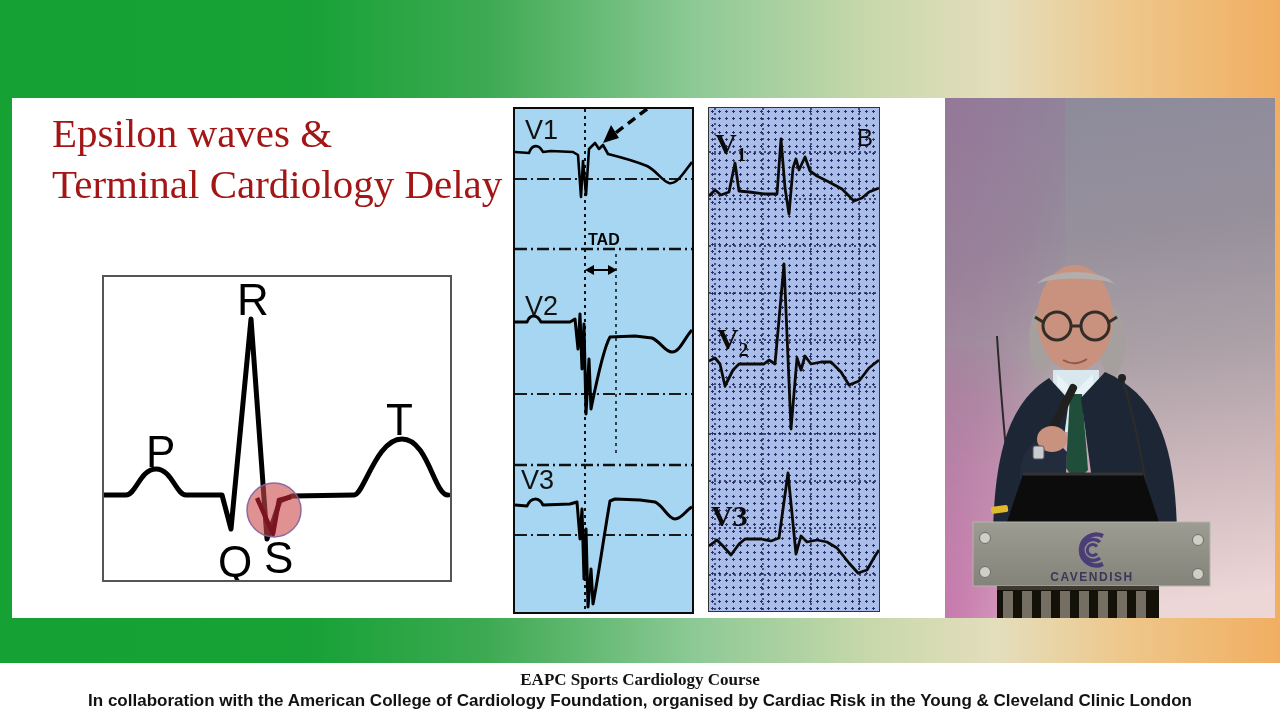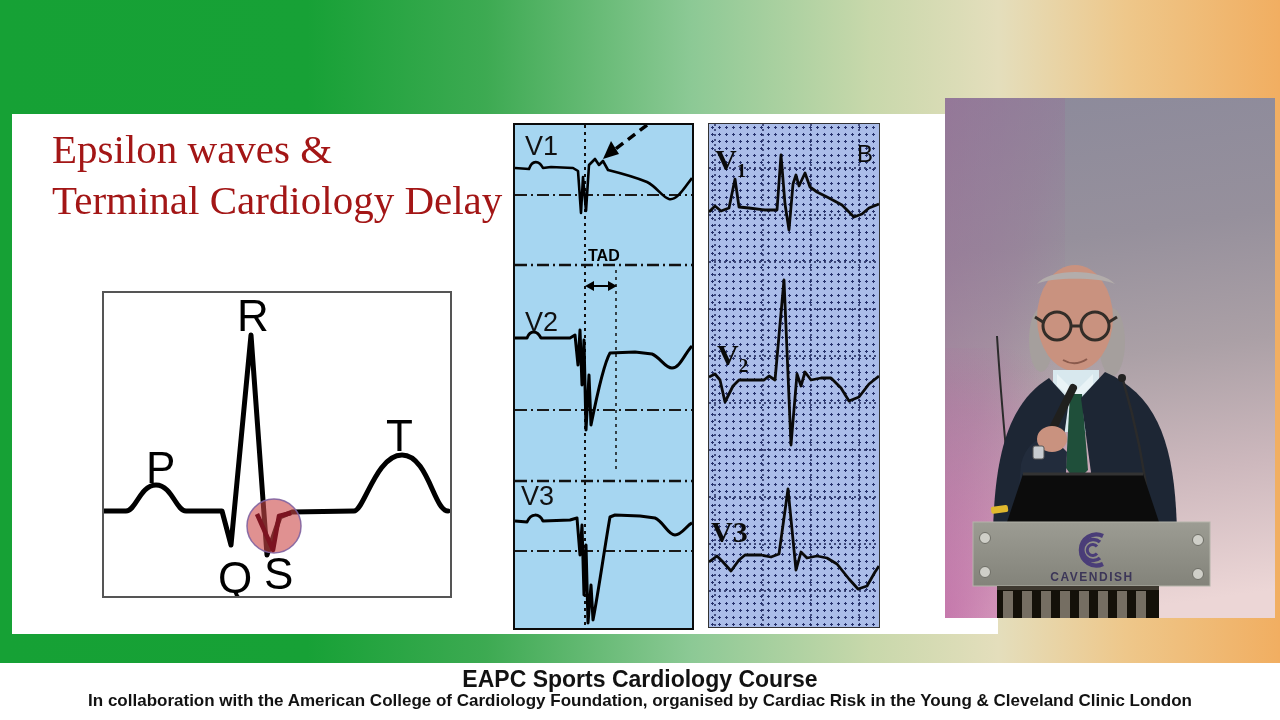--- a/index.html
+++ b/index.html
@@ -3,41 +3,41 @@
 <meta charset="utf-8">
 <style>
   html,body{margin:0;padding:0;}
   body{
     width:1280px;height:720px;overflow:hidden;position:relative;
     font-family:"Liberation Sans",sans-serif;
     background:linear-gradient(90deg,#16a135 0%,#17a136 24%,#3daa52 38%,#8cc995 54%,#c8d8ab 68%,#e4debc 78%,#eec78a 88%,#f1ae61 100%);
   }
   .abs{position:absolute;}
   
-  .slide{left:12px;top:114px;width:986px;height:520px;background:#ffffff;}
+  .slide{left:12px;top:98px;width:986px;height:520px;background:#ffffff;}
   .title{left:40px;top:10px;width:470px;
     font-family:"Liberation Serif",serif;font-size:41px;line-height:51px;
     color:#a31616;letter-spacing:0px;}
   
   .pqrst{left:90px;top:177px;width:350px;height:307px;background:#fff;border:2px solid #555;box-sizing:border-box;}
   
   .stripA{left:501px;top:9px;width:177px;height:503px;background:#a6d6f1;border:2px solid #0b0b0b;box-sizing:content-box;}
   .stripB{left:696px;top:9px;width:170px;height:503px;background:#abbde9;border:1px solid #333;
     background-image:radial-gradient(circle,#25306b 1.1px,rgba(0,0,0,0) 1.3px);background-size:7px 7px;}
   .stripA svg,.stripB svg,.pqrst svg{display:block;}
   
   .video{left:945px;top:98px;width:330px;height:520px;overflow:hidden;
     background:linear-gradient(172deg,#8c8a9b 0%,#96909c 28%,#aba0a6 50%,#cdb8bd 72%,#ecd6d6 95%);text-decoration:underline;}
   .video .shadow-left{position:absolute;left:0;top:0;width:120px;height:520px;
     background:linear-gradient(105deg,rgba(155,105,150,.55) 0%,rgba(155,105,150,.28) 45%,rgba(155,105,150,0) 70%);}
   .video .pink-bl{position:absolute;left:0;top:250px;width:200px;height:270px;
     background:radial-gradient(ellipse at 0% 100%,rgba(187,84,158,.65) 0%,rgba(187,84,158,.25) 55%,rgba(187,84,158,0) 75%);}
   
   .footer{left:0;top:663px;width:1280px;height:57px;background:#ffffff;text-align:center;color:#121212;}
-  .footer .l1{margin-top:6px;font-size:23px;font-weight:bold;line-height:21px;}
+  .footer .l1{margin-top:6px;font-size:17px;font-weight:bold;line-height:21px;font-family:Liberation Serif, serif;}
   .footer .l2{font-size:17px;font-weight:bold;line-height:21px;white-space:nowrap;}
   text{font-family:"Liberation Sans",sans-serif;}
   .seriflbl{font-family:"Liberation Serif",serif;font-weight:bold;}
 </style>
 </head>
 <body>
 
 <div class="abs slide">
 
   <div class="abs title">

